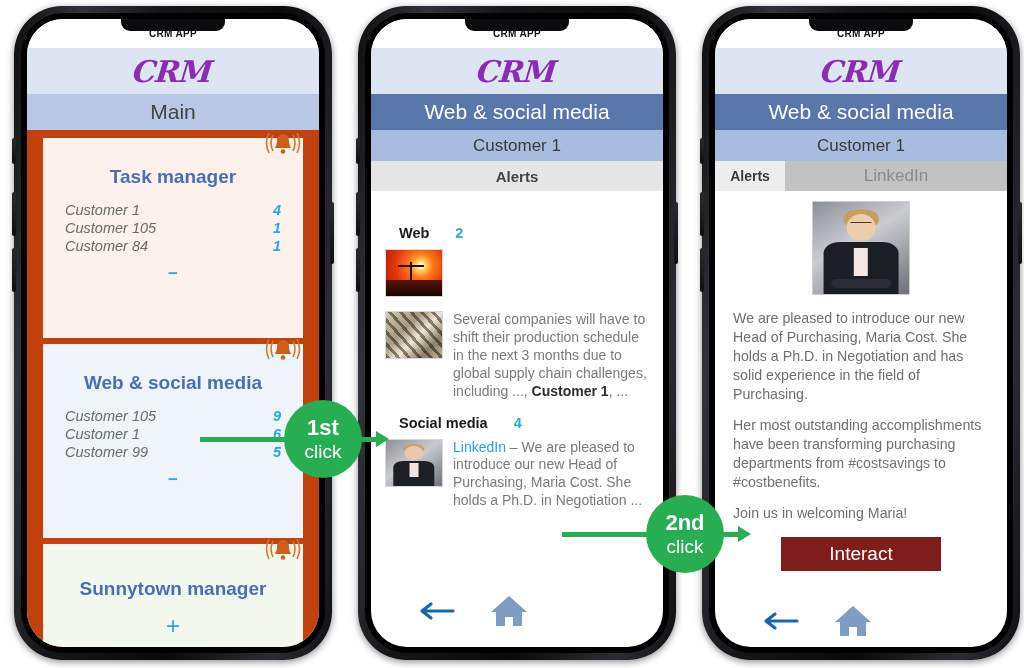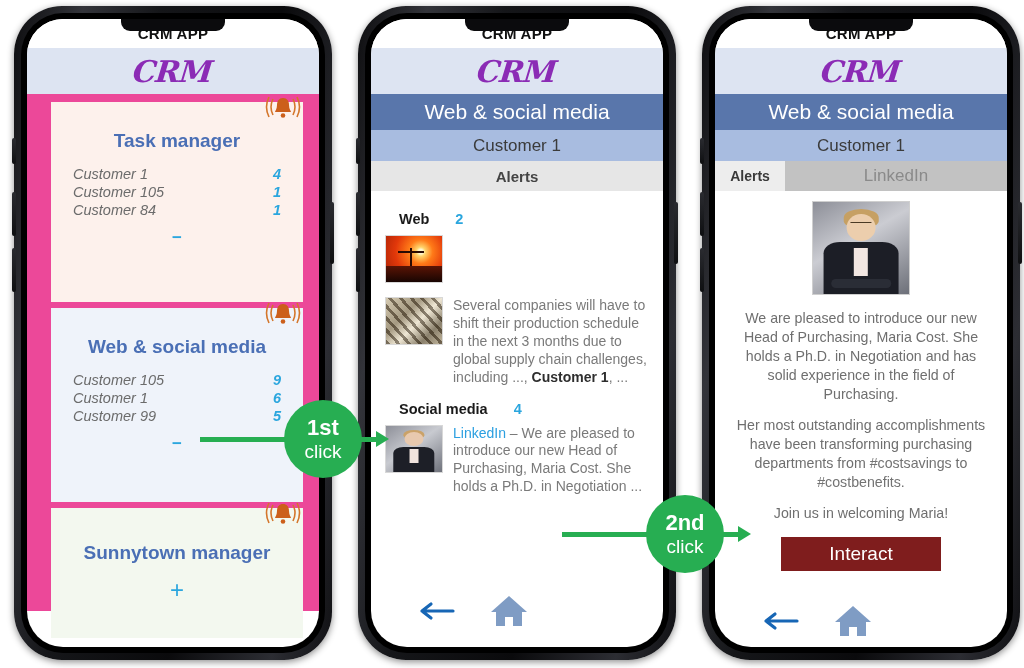--- a/index.html
+++ b/index.html
@@ -21,56 +21,56 @@
   .notch{position:absolute;top:0;left:50%;transform:translateX(-50%);
          width:104px;height:12px;background:#0b0b0d;border-radius:0 0 9px 9px;z-index:9;}
   .sidebtn{position:absolute;background:linear-gradient(180deg,#2a2b30,#0e0f11);border-radius:2px;}
   .sidebtn.l1{left:-2px;top:132px;width:4px;height:26px;}
   .sidebtn.l2{left:-2px;top:186px;width:4px;height:44px;}
   .sidebtn.l3{left:-2px;top:242px;width:4px;height:44px;}
   .sidebtn.r1{right:-2px;top:196px;width:4px;height:62px;}
 
   
   .statusbar{height:29px;display:flex;align-items:center;justify-content:center;
-             background:#fff;font-size:15px;font-weight:bold;color:#111;letter-spacing:.3px;}
+             background:#fff;font-size:10px;font-weight:bold;color:#111;letter-spacing:.3px;}
   .brandbar{height:46px;background:#dde4f2;display:flex;align-items:center;justify-content:center;}
   .brand{font-family:"DejaVu Serif",serif;font-style:italic;font-weight:bold;
          font-size:30px;color:#8b2bb5;letter-spacing:-1px;transform:skewX(-6deg);}
   .navbar{height:36px;display:flex;align-items:center;justify-content:center;
           font-size:21px;color:#444;}
   .navbar.light{background:#b9c8e6;}
   .navbar.dark{background:#5976ab;color:#fff;}
   .subbar{height:31px;background:#a8bce0;display:flex;align-items:center;justify-content:center;
           font-size:17px;color:#3b3b3b;}
   .sectionbar{height:30px;background:#e6e6e6;display:flex;align-items:center;justify-content:center;
               font-size:15px;font-weight:bold;color:#444;}
 
   .tabrow{height:30px;background:#c2c2c2;display:flex;align-items:stretch;}
   .tab{display:flex;align-items:center;justify-content:center;font-size:14px;}
   .tab.active{background:#ededed;color:#3a3a3a;font-weight:bold;width:70px;}
   .tab.inactive{flex:1;color:#8a8a8a;font-size:17px;}
 
   
-  .body1{padding:8px 16px 0 24px;background:#ec4899;height:calc(100% - 111px);box-sizing:border-box;}
+  .body1{padding:8px 16px 0 16px;background:#c2410c;height:calc(100% - 111px);box-sizing:border-box;}
   .card{position:relative;margin-bottom:6px;padding:12px 0 12px 0;}
   .card.task{background:#fdf1ec;height:176px;}
   .card.web{background:#eff3fa;height:170px;}
   .card.cust{background:#f3f8ef;height:106px;}
   .card-title{text-align:center;font-size:19px;font-weight:bold;color:#4a6fb5;margin:16px 0 14px 0;}
   .card.cust .card-title{margin-top:22px;}
   .bell{position:absolute;top:-8px;right:0px;width:40px;height:26px;}
   .rows{padding:0 22px;}
   .row{display:flex;justify-content:space-between;align-items:baseline;margin-bottom:2px;}
   .row .nm{font-size:14.5px;font-style:italic;color:#6b6b6b;}
   .row .vl{font-size:14.5px;font-style:italic;font-weight:bold;color:#2ba6de;min-width:26px;text-align:right;}
   .more{text-align:center;color:#2ba6de;font-size:17px;font-weight:bold;margin-top:10px;}
   .plus{text-align:center;color:#2ba6de;font-size:24px;line-height:1;margin-top:2px;}
 
   
-  .feed{padding:14px 14px 0 14px;height:calc(100% - 172px);box-sizing:border-box;position:relative;}
+  .feed{padding:28px 14px 0 14px;height:calc(100% - 172px);box-sizing:border-box;position:relative;}
   .feedhead{display:flex;align-items:baseline;gap:26px;margin:6px 0 8px 14px;}
   .feedhead .h{font-size:14.5px;font-weight:bold;color:#1a1a1a;}
   .feedhead .c{font-size:14.5px;color:#2ba6de;font-weight:bold;}
   .item{display:flex;gap:10px;margin-bottom:14px;}
   .thumb{width:56px;height:46px;flex:none;border:1px solid #d8d8d8;}
   .thumb.sunset{background:
       radial-gradient(circle at 62% 34%, #fff7d0 0 5%, #ffd36a 10%, #ff7a18 26%, #e2380a 55%, #9e1d05 100%);
       position:relative;overflow:hidden;}
   .thumb.sunset::after{content:"";position:absolute;left:0;right:0;bottom:0;height:34%;
       background:linear-gradient(180deg,#5a1405,#180502);}
@@ -107,21 +107,21 @@
       border-radius:50% 50% 35% 35%;background:#c6a063;}
   .photo .glass{position:absolute;left:50%;top:22%;transform:translateX(-50%);width:22%;height:6%;
       border-top:1.5px solid #4a3a24;}
   .photo .torso{position:absolute;left:50%;bottom:0;transform:translateX(-50%);width:78%;height:56%;
       background:#1c1e26;border-radius:22% 22% 0 0;}
   .photo .shirt{position:absolute;left:50%;bottom:20%;transform:translateX(-50%);width:15%;height:30%;
       background:#f2e7e2;}
   .photo .arms{position:absolute;left:50%;bottom:6%;transform:translateX(-50%);width:62%;height:10%;
       background:#2a2d36;border-radius:6px;}
   .p3txt{font-size:14.2px;line-height:1.34;color:#6f6f6f;margin-top:14px;}
-  .p3txt p{margin:0 0 12px 0;text-align:center;}
+  .p3txt p{margin:0 0 12px 0;}
   .p3txt .tag{color:#737373;}
   .interact{width:160px;margin:14px auto 0 auto;height:34px;background:#7f1d1d;color:#fff;
             display:flex;align-items:center;justify-content:center;font-size:19px;}
 
   
   .callout{position:absolute;z-index:40;}
   .circle{width:78px;height:78px;border-radius:50%;background:#27ae52;color:#fff;
           display:flex;flex-direction:column;align-items:center;justify-content:center;line-height:1;}
   .circle .c1{font-size:22px;font-weight:bold;}
   .circle .c2{font-size:19px;margin-top:3px;}
@@ -139,20 +139,21 @@
     <div class="sidebtn l1"></div>
     <div class="sidebtn l2"></div>
     <div class="sidebtn l3"></div>
     <div class="sidebtn r1"></div>
     <div class="screen">
       <div class="notch"></div>
       <div class="statusbar">CRM APP</div>
       <div class="brandbar">
         <span class="brand">CRM</span>
       </div>
+      <div class="navbar light">Main</div>
 
       <div class="body1">
 
         <div class="card task">
           <div class="bell">
             <svg width="40" height="26" viewBox="0 0 40 26">
               <path d="M10 5 Q6 13 10 21" stroke="#d4762b" stroke-width="1.6" fill="none"></path>
               <path d="M6 3 Q1 13 6 23" stroke="#d4762b" stroke-width="1.6" fill="none"></path>
               <path d="M30 5 Q34 13 30 21" stroke="#d4762b" stroke-width="1.6" fill="none"></path>
               <path d="M34 3 Q39 13 34 23" stroke="#d4762b" stroke-width="1.6" fill="none"></path>

